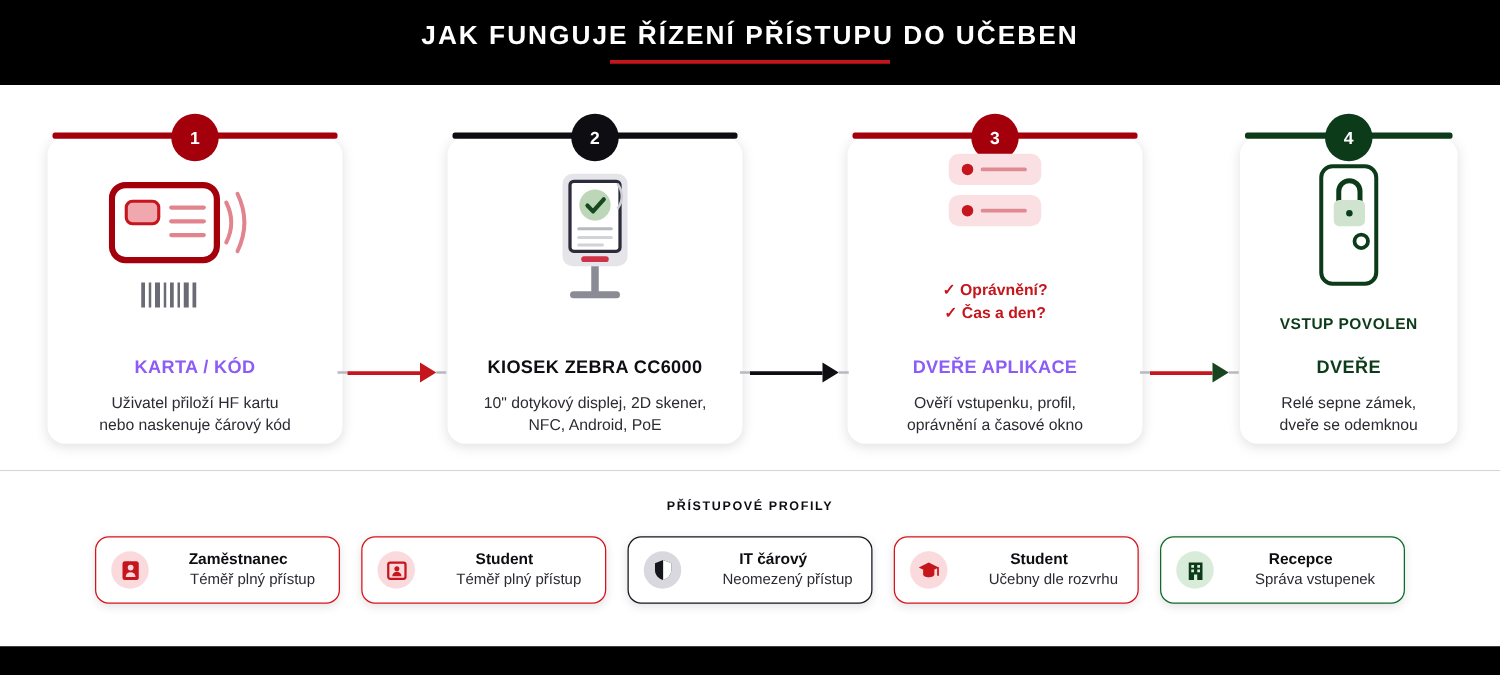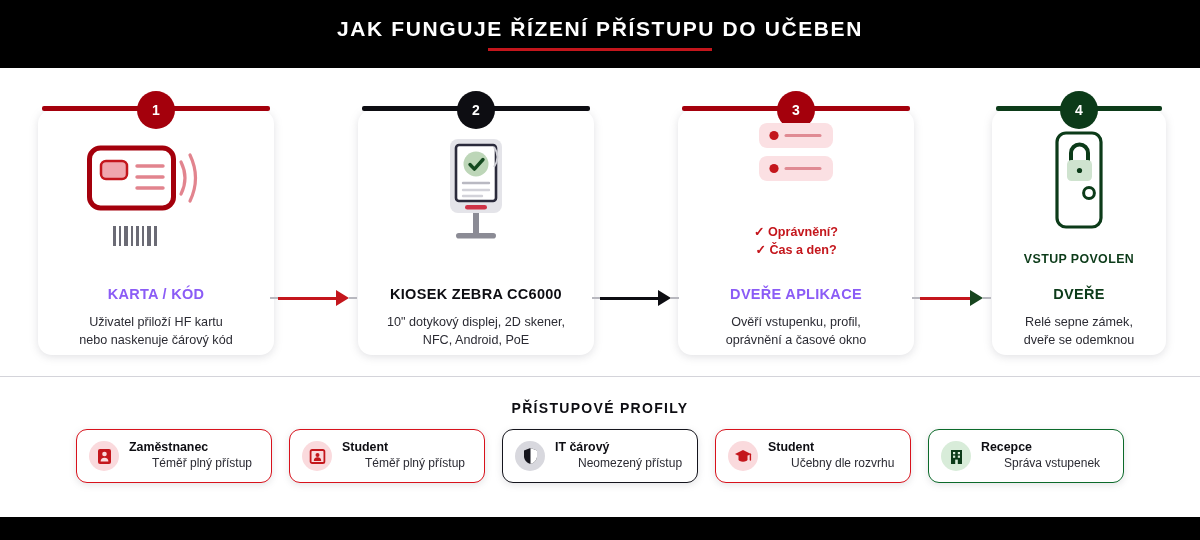--- a/index.html
+++ b/index.html
@@ -102,21 +102,21 @@
   .a2 { left:592px; }
   .a3 { left:912px; }
 
   
   .divider { position:absolute; left:0; top:376px; width:1200px; height:1px; background:#d4d4da; }
 
   
   .profiles { position:absolute; left:0; top:377px; width:1200px; height:140px; background:#ffffff; }
   .profiles-title {
     position:absolute; left:0; right:0; top:23px; text-align:center;
-    font-size:14px; font-weight:bold; color:#0d0d12; letter-spacing:1.3px;
+    font-size:10px; font-weight:bold; color:#0d0d12; letter-spacing:1.3px;
   }
   .chips {
     position:absolute; left:76px; top:52px; width:1048px;
     display:flex; justify-content:space-between;
   }
   .chip {
     width:196px; height:54px; border-radius:11px; background:#ffffff;
     display:flex; align-items:center; gap:10px; padding:0 12px;
     box-shadow:0 2px 7px rgba(120,120,130,0.20);
   }
@@ -124,21 +124,21 @@
   .chip.black { border:1.8px solid #15151d; }
   .chip.green { border:1.8px solid #0c6a2a; }
   .chip-icon {
     width:30px; height:30px; border-radius:50%;
     display:flex; align-items:center; justify-content:center; flex:0 0 30px;
   }
   .ci-pink  { background:#fadadd; }
   .ci-gray  { background:#d8d8de; }
   .ci-green { background:#d8ecd9; }
   .chip-text { display:flex; flex-direction:column; justify-content:center; }
-  .chip-name { font-size:12.4px; font-weight:bold; color:#0d0d12; line-height:1.25; }
+  .chip-name { font-size:12.4px; font-weight:bold; color:#0d0d12; line-height:1.25;text-align:center; }
   .chip-sub  { font-size:12px; color:#2b2b33; line-height:1.3;margin-left:23px; }
 
   
   .footer { position:absolute; left:0; top:517px; width:1200px; height:23px; background:#000000; }
 </style>
 </head>
 <body>
 
 <div class="page">
 

